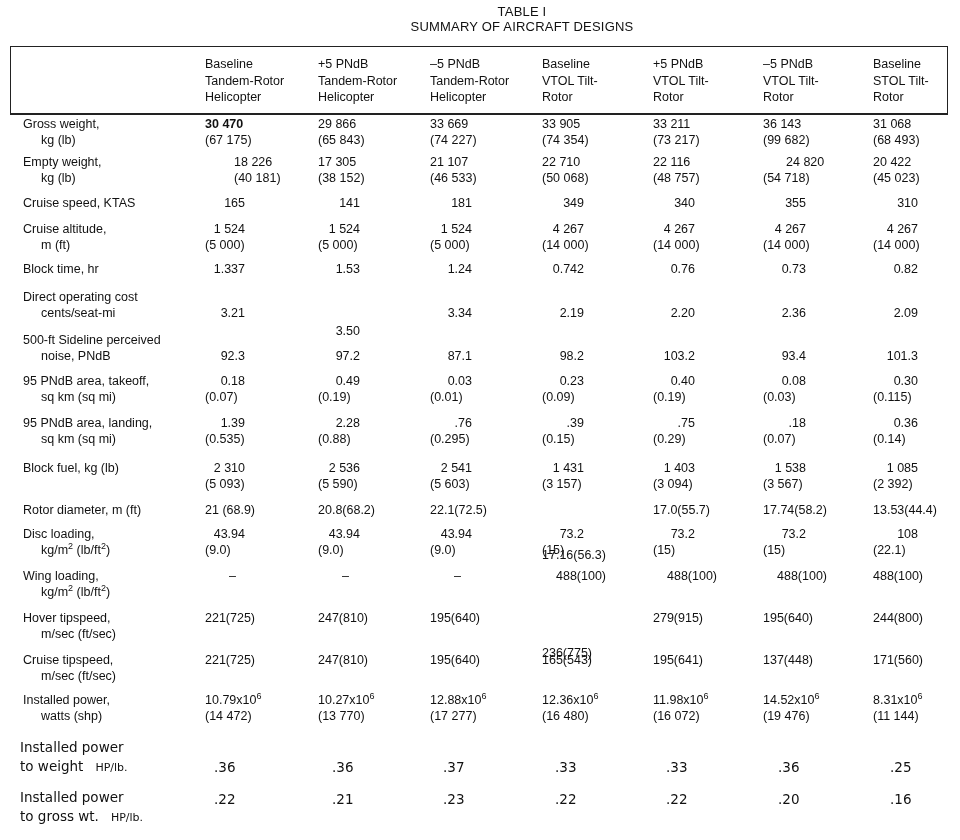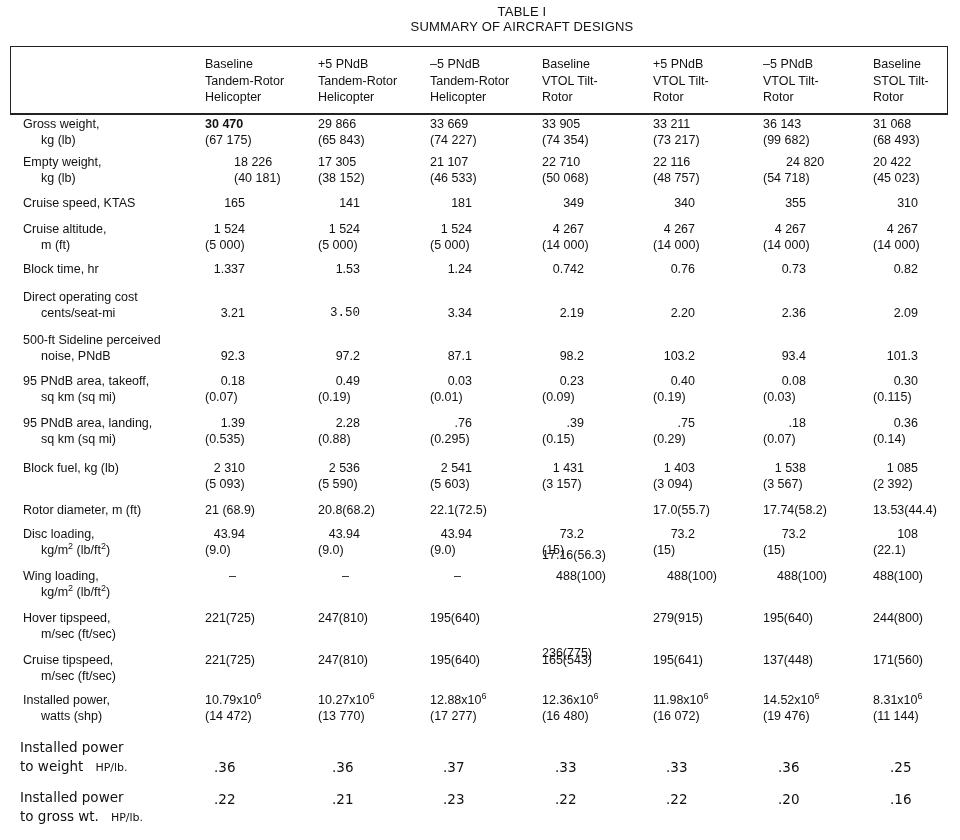--- a/index.html
+++ b/index.html
@@ -184,21 +184,21 @@
     <div class="cell" style="top: 262px; left: 873px; width: 45px;">
       <span class="a">0.82</span>
     </div>
     <div class="row-label" style="top: 290px;">
       <span class="l1">Direct operating cost</span>
       <span class="l2">cents/seat-mi</span>
     </div>
     <div class="cell" style="top: 306px; left: 205px; width: 40px;">
       <span class="a">3.21</span>
     </div>
-    <div class="cell" style="top: 306px; left: 318px; width: 42px; font-family: Liberation Mono, monospace;">
+    <div class="cell" style="top: 324px; left: 318px; width: 42px;">
       <span class="a">3.50</span>
     </div>
     <div class="cell" style="top: 306px; left: 430px; width: 42px;">
       <span class="a">3.34</span>
     </div>
     <div class="cell" style="top: 306px; left: 542px; width: 42px;">
       <span class="a">2.19</span>
     </div>
     <div class="cell" style="top: 306px; left: 653px; width: 42px;">
       <span class="a">2.20</span>

